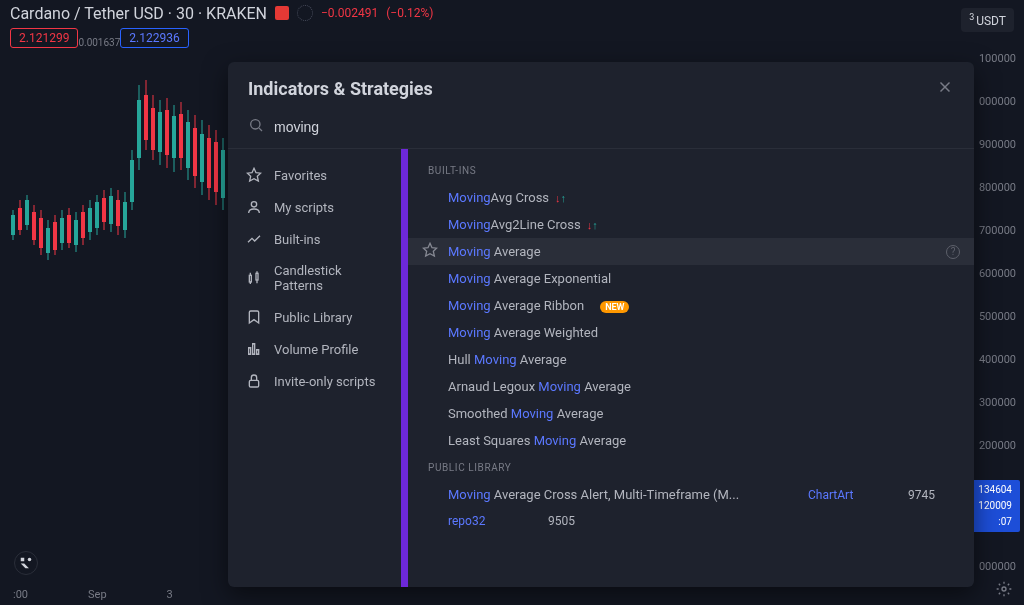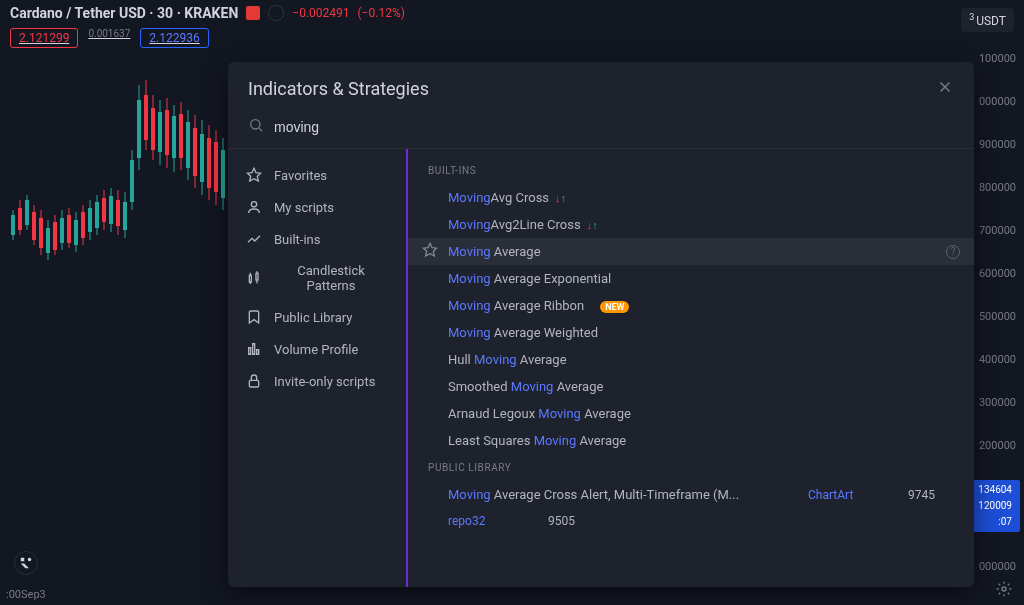--- a/index.html
+++ b/index.html
@@ -13,31 +13,31 @@
   position: relative;
   font-size: 13px;
 }
 .chart-header {
   display: flex;
   align-items: center;
   padding: 4px 10px;
   gap: 8px;
   height: 26px;
 }
-.chart-title { font-size: 14px; color: #d1d4dc; font-weight: bold; }
+.chart-title { font-size: 16px; color: #d1d4dc; }
 .header-flag {
   width: 14px; height: 14px; background: #e53935; border-radius: 2px;
 }
 .header-dot {
   width: 16px; height: 16px; border: 1px dotted #4a4e5e; border-radius: 50%;
   display: flex; align-items: center; justify-content: center;
 }
 .chg-val { color: #f23645; font-size: 12px; }
 .price-row {
-  display: flex; align-items: flex-start; gap: 10px; padding: 2px 10px 6px; text-decoration: underline;
+  display: flex; align-items: flex-end; padding: 2px 10px 6px;
 }
 .price-box {
   border: 1px solid; padding: 2px 8px; border-radius: 3px; font-size: 12px;
 }
 .price-red { border-color: #f23645; color: #f23645; }
 .price-plain { color: #787b86; font-size: 10px; }
 .price-blue { border-color: #2962ff; color: #5b78ff; }
 .usdt-badge {
   position: absolute; top: 8px; right: 10px; 
   background: #1e222d; padding: 4px 8px; border-radius: 4px;
@@ -47,56 +47,55 @@
 .yaxis {
   position: absolute; right: 4px; top: 50px; bottom: 30px;
   display: flex; flex-direction: column; justify-content: space-between;
   font-size: 11px; color: #787b86; text-align: right;
   width: 50px;
 }
 .yaxis div { padding: 2px 4px; }
 .yaxis .highlight-green { background: #1d4ed8; color: #fff; border-radius: 2px; font-size: 10px; line-height: 1.2; }
 .xaxis {
   position: absolute; bottom: 4px; left: 0; right: 60px;
-  display: flex; padding-left: 6px;
+  display: flex; gap: 60px; padding-left: 13px;
   font-size: 11px; color: #787b86;
 }
 .chart-area {
   position: absolute; top: 60px; left: 8px; width: 220px; height: 320px;
 }
 .modal {
   position: absolute;
   top: 62px; left: 228px; right: 50px; bottom: 18px;
   background: #1e222d;
   border-radius: 6px;
   box-shadow: 0 8px 24px rgba(0,0,0,0.5);
   display: flex; flex-direction: column;
   overflow: hidden;
 }
 .modal-header {
   display: flex; justify-content: space-between; align-items: center;
   padding: 16px 20px 12px;
 }
-.modal-title { font-size: 18px; font-weight: 400; color: #d1d4dc; }
+.modal-title { font-size: 18px; font-weight: 700; color: #d1d4dc; }
 .close-btn { cursor: pointer; color: #787b86; }
 .search-row {
   padding: 6px 20px 12px;
   display: flex; align-items: center; gap: 10px;
   border-bottom: 1px solid #2a2e39;
 }
 .search-row input {
   flex: 1; background: transparent; border: none; outline: none;
   color: #d1d4dc; font-size: 14px;
 }
 .search-icon { color: #787b86; }
 .modal-body { flex: 1; display: flex; overflow: hidden; }
 .categories {
-  width: 180px; border-right: 2px solid #6d28d9;
+  width: 180px; border-right: 7px solid #6d28d9;
   padding: 10px 0;
-  text-align: center;
 }
 .cat-item {
   display: flex; align-items: center; gap: 12px;
   padding: 8px 18px; cursor: pointer;
   color: #b2b5be; font-size: 13px;
 }
 .cat-icon { width: 16px; height: 16px; display: flex; align-items: center; justify-content: center; }
 .results {
   flex: 1; overflow-y: auto; padding: 8px 0;
 }
@@ -383,24 +382,24 @@
         <div class="result-row">
           <span class="result-name"><span class="hl">Moving</span> Average Ribbon<span class="new-badge">NEW</span></span>
         </div>
         <div class="result-row">
           <span class="result-name"><span class="hl">Moving</span> Average Weighted</span>
         </div>
         <div class="result-row">
           <span class="result-name">Hull <span class="hl">Moving</span> Average</span>
         </div>
         <div class="result-row">
+          <span class="result-name">Arnaud Legoux <span class="hl">Moving</span> Average</span>
+        </div>
+        <div class="result-row">
           <span class="result-name">Smoothed <span class="hl">Moving</span> Average</span>
-        </div>
-        <div class="result-row">
-          <span class="result-name">Arnaud Legoux <span class="hl">Moving</span> Average</span>
         </div>
         <div class="result-row">
           <span class="result-name">Least Squares <span class="hl">Moving</span> Average</span>
         </div>
         <div class="section-label">PUBLIC LIBRARY</div>
         <div class="result-row">
           <span class="result-name"><span class="hl">Moving</span> Average Cross Alert, Multi-Timeframe (M...</span>
           <span class="result-author">ChartArt</span>
           <span class="result-count">9745</span>
         </div>

